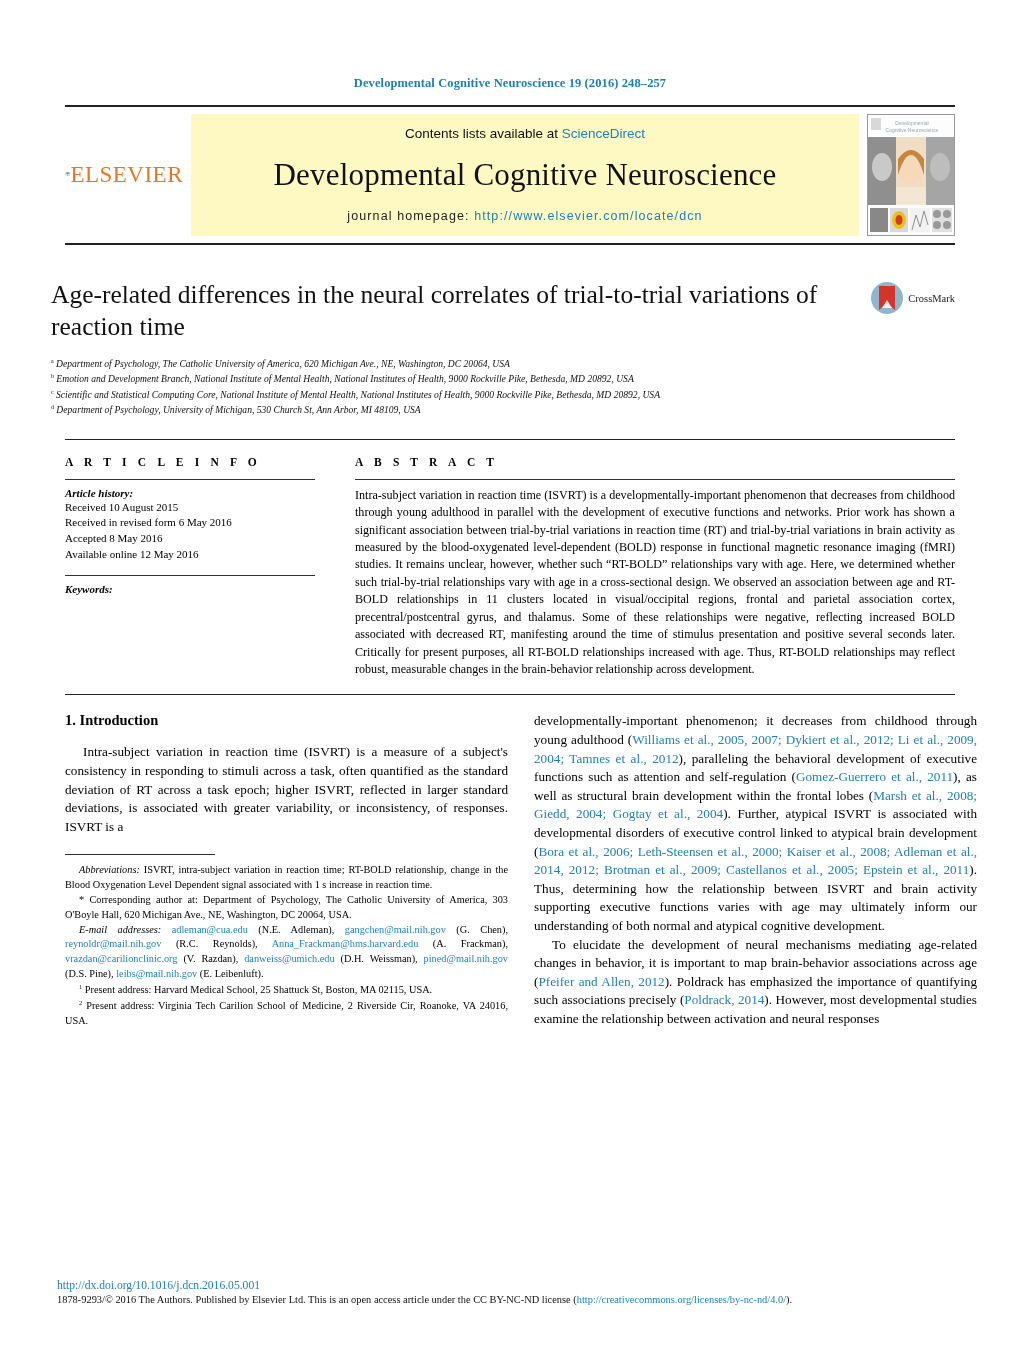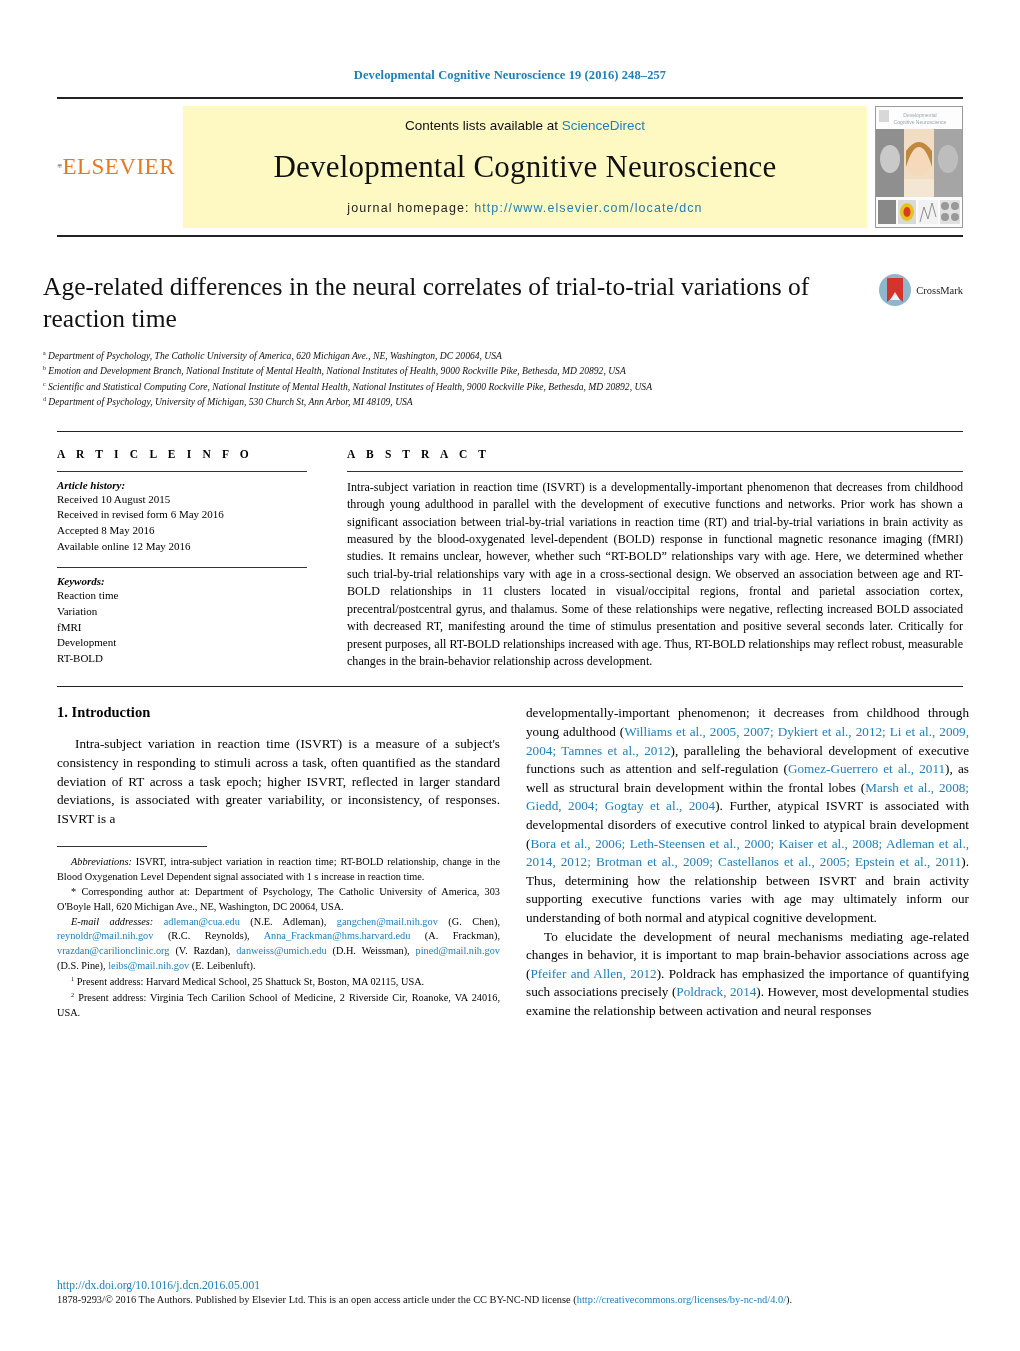--- a/index.html
+++ b/index.html
@@ -12,21 +12,21 @@
     height: 1351px;
     font-family: "Liberation Serif", "DejaVu Serif", serif;
     color: #000000;
     position: relative;
     overflow: hidden;
   }
   .page {
     width: 1020px;
     height: 1351px;
     position: relative;
-    padding: 0;
+    padding: 8px;
     box-sizing: border-box;
   }
   .lnk { color: #1f7fb8; }
 
   
   .running-head {
     text-align: center;
     color: #1f7fb8;
     font-size: 12.5px;
     font-weight: bold;
@@ -346,27 +346,20 @@
       <div class="info-label">Article history:</div>
       <div>
           <div class="info-line">Received 10 August 2015</div>
           <div class="info-line">Received in revised form 6 May 2016</div>
           <div class="info-line">Accepted 8 May 2016</div>
           <div class="info-line">Available online 12 May 2016</div>
         </div>
       <div class="info-gap"></div>
       <div class="rule-thin"></div>
       <div class="info-label">Keywords:</div>
-      <div>
-          <div class="info-line">Reaction time</div>
-          <div class="info-line">Variation</div>
-          <div class="info-line">fMRI</div>
-          <div class="info-line">Development</div>
-          <div class="info-line">RT-BOLD</div>
-        </div>
     </div>
 
     <div class="col-abs">
       <div class="sec-head">A B S T R A C T</div>
       <div class="rule-thin"></div>
       <p class="abs-text">Intra-subject variation in reaction time (ISVRT) is a developmentally-important phenomenon that decreases from childhood through young adulthood in parallel with the development of executive functions and networks. Prior work has shown a significant association between trial-by-trial variations in reaction time (RT) and trial-by-trial variations in brain activity as measured by the blood-oxygenated level-dependent (BOLD) response in functional magnetic resonance imaging (fMRI) studies. It remains unclear, however, whether such “RT-BOLD” relationships vary with age. Here, we determined whether such trial-by-trial relationships vary with age in a cross-sectional design. We observed an association between age and RT-BOLD relationships in 11 clusters located in visual/occipital regions, frontal and parietal association cortex, precentral/postcentral gyrus, and thalamus. Some of these relationships were negative, reflecting increased BOLD associated with decreased RT, manifesting around the time of stimulus presentation and positive several seconds later. Critically for present purposes, all RT-BOLD relationships increased with age. Thus, RT-BOLD relationships may reflect robust, measurable changes in the brain-behavior relationship across development.</p>
     </div>
 
   </div>
 

